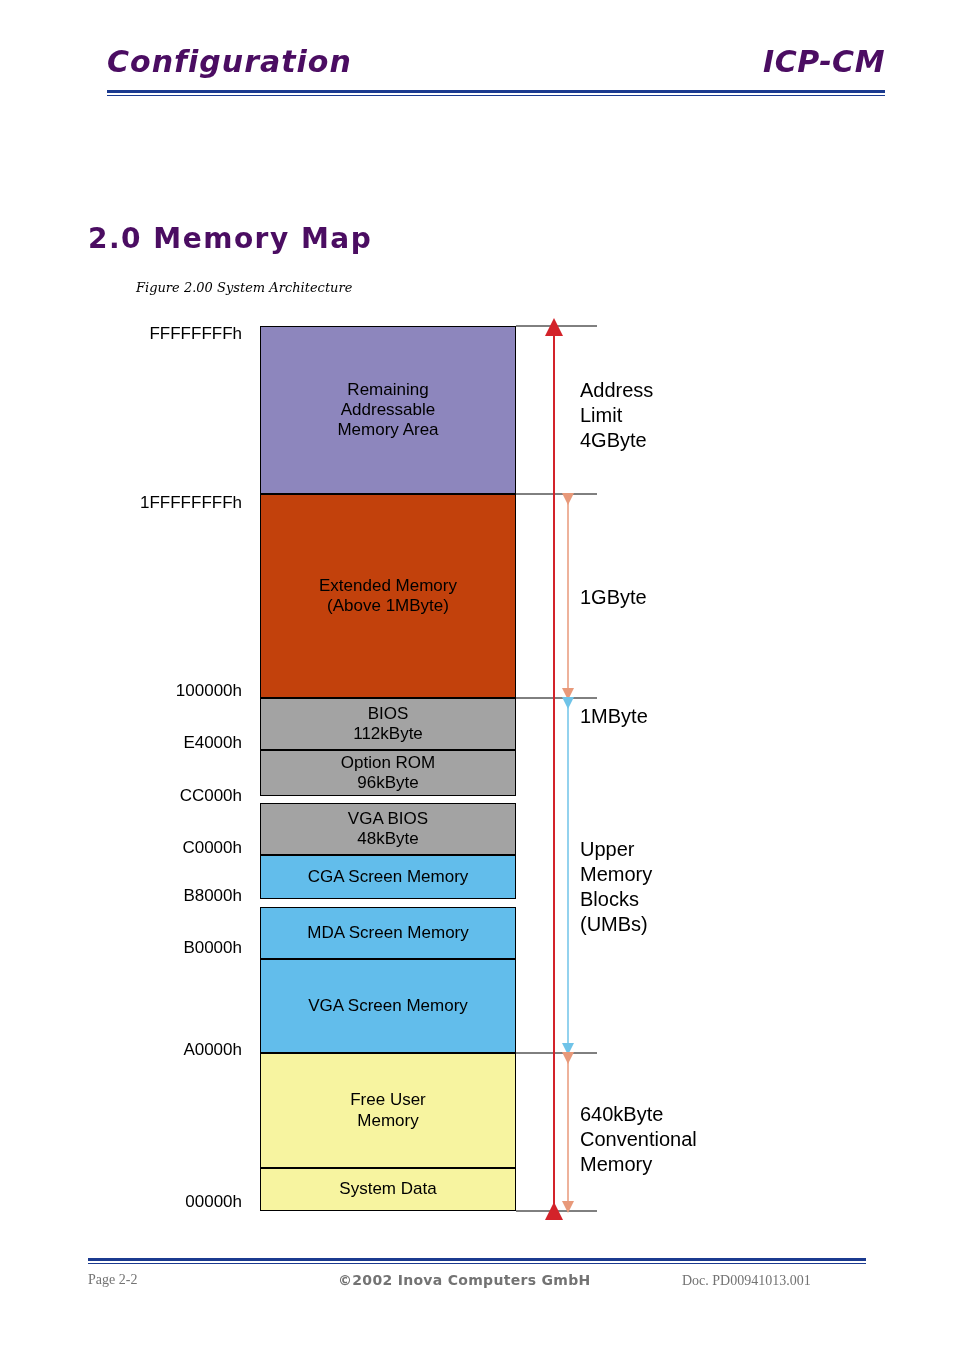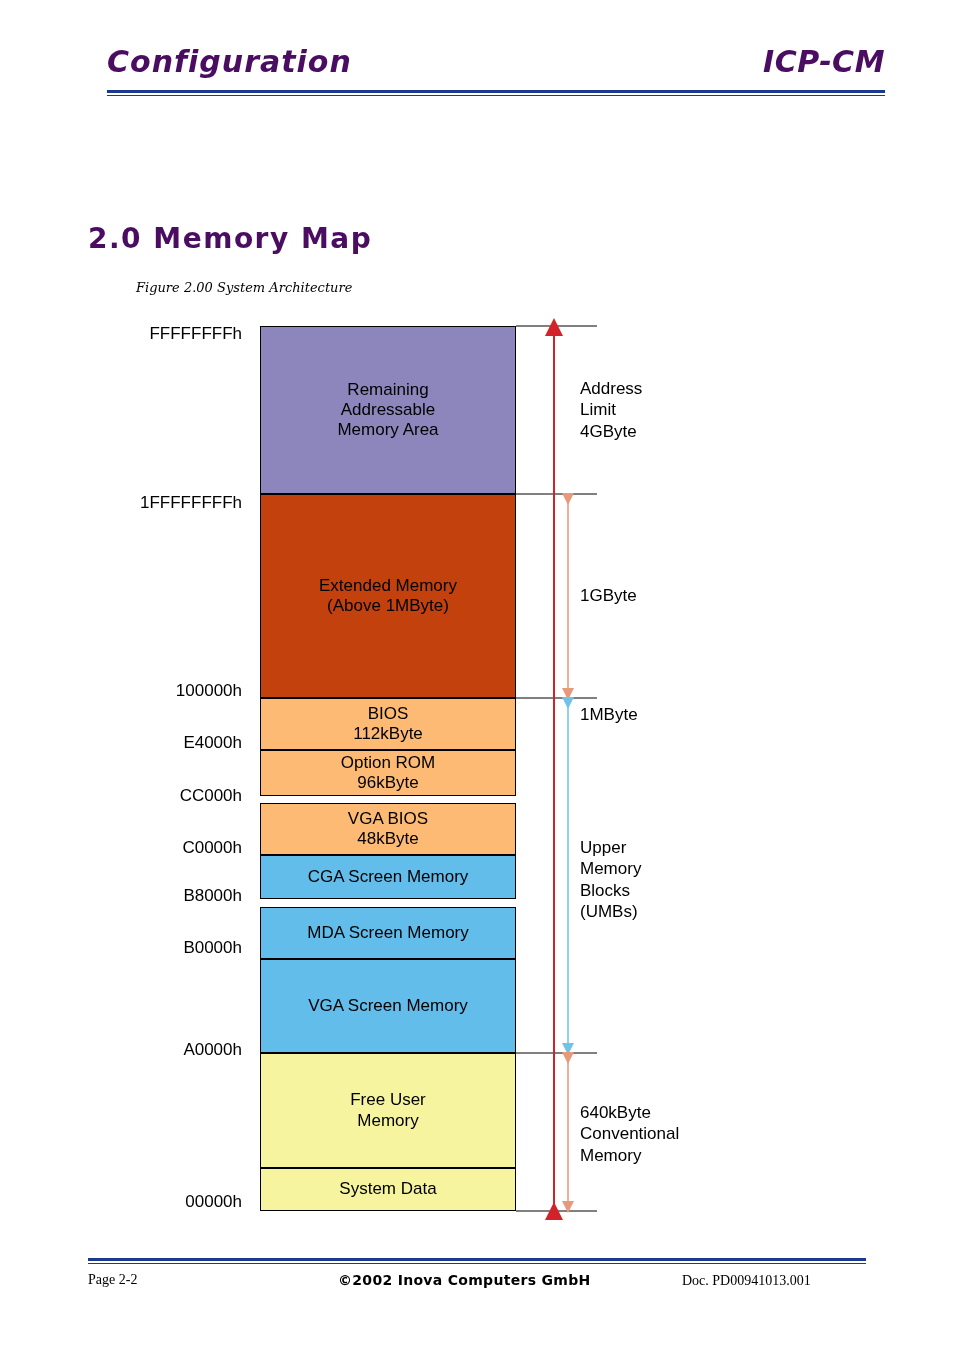--- a/index.html
+++ b/index.html
@@ -106,38 +106,38 @@
     justify-content: center;
     text-align: center;
     font-family: "Liberation Sans", sans-serif;
     font-size: 17px;
     color: #000000;
     line-height: 1.18;
     white-space: pre-line;
   }
   .blk.purple { background: #8d86bd; }
   .blk.salmon { background: #c2410c; }
-  .blk.pink   { background: #fdba74; }
+  .blk.pink   { background: #a3a3a3; }
   .blk.blue   { background: #62bdeb; }
   .blk.yellow { background: #f7f4a0; }
 
   .addr {
     position: absolute;
     width: 220px;
     text-align: right;
     left: 22px;
     font-family: "Liberation Sans", sans-serif;
     font-size: 17px;
     color: #000000;
   }
 
   .annot {
     position: absolute;
     font-family: "Liberation Sans", sans-serif;
-    font-size: 17px;
+    font-size: 20px;
     color: #000000;
     line-height: 1.25;
     white-space: pre-line;
   }
 
   
   #footer-rule1 {
     position: absolute;
     left: 88px;
     top: 1258px;
@@ -154,21 +154,21 @@
     background: #1b3a8f;
   }
   #footer {
     position: absolute;
     left: 88px;
     top: 1272px;
     width: 778px;
     height: 22px;
     font-family: "DejaVu Serif", serif;
     font-size: 13px;
-    color: #000000;
+    color: #737373;
   }
   #footer .f-left {
     position: absolute;
     left: 0;
     top: 0;
     font-family: "Liberation Serif", serif;
     font-size: 14px;
   }
   #footer .f-center {
     position: absolute;

